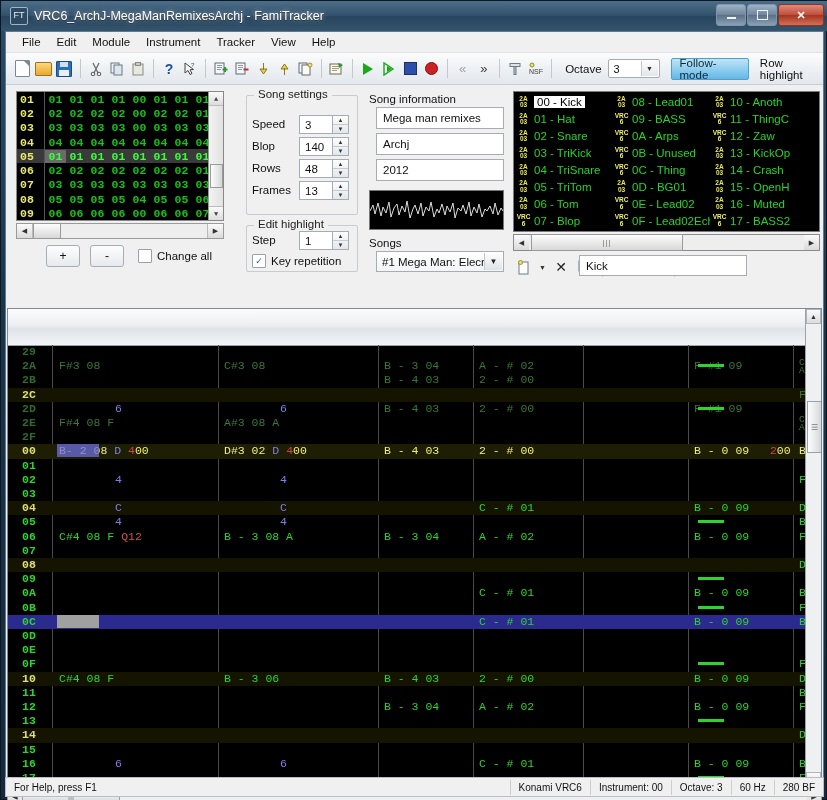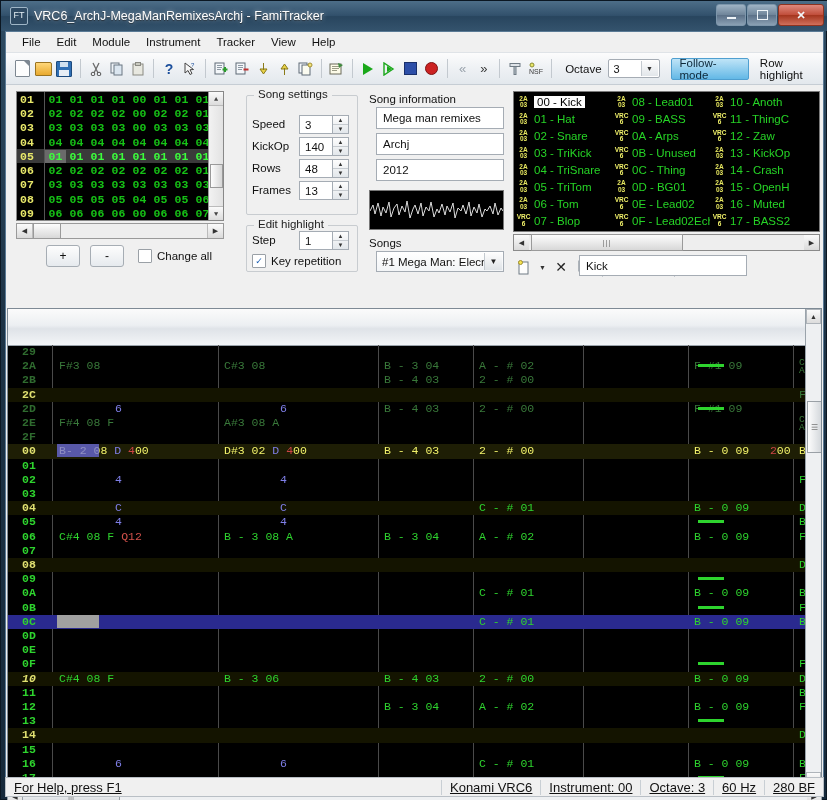--- a/index.html
+++ b/index.html
@@ -224,21 +224,21 @@
   }
   #pathsb .hb{width:14px;height:13px;background:linear-gradient(180deg,#fafafa,#dcdcdc);
     display:flex;align-items:center;justify-content:center;font-size:7px;color:#333;}
   #pathsb .hthumb{width:96px;height:13px;background:linear-gradient(180deg,#fdfdfd,#d4d8dc);
     border:1px solid #9aa0a6;display:flex;align-items:center;justify-content:center;font-size:8px;color:#777;}
 
   
   #status{
     position:absolute;left:4px;bottom:2px;width:819px;height:20px;
     background:#f0f0f0;border:1px solid #b9bfc5;box-sizing:border-box;
-    display:flex;align-items:center;font-size:13px;color:#111;text-decoration:underline;
+    display:flex;align-items:center;font-size:10px;color:#111;
   }
   #status .sp{padding:0 8px;border-left:1px solid #c9cfd4;height:15px;display:flex;align-items:center;}
   #status .sp.first{border-left:none;}
 
   
   .ico{display:inline-block;position:relative;}
   .pg{width:13px;height:15px;background:#fdfdfd;border:1px solid #7d8791;border-radius:1px;}
   .pg:after{content:"";position:absolute;right:0;top:0;border-width:0 5px 5px 0;border-style:solid;
     border-color:transparent #7d8791 transparent transparent;}
   .folder{width:15px;height:12px;background:linear-gradient(180deg,#ffd77a,#e8a92e);border:1px solid #9a7320;border-radius:1px 2px 1px 1px;}
@@ -540,21 +540,21 @@
       <div class="grp" style="left:240px;top:10px;width:110px;height:118px;">
         <div class="cap">Song settings</div>
       </div>
       <div class="lbl" style="left:246px;top:33px;">Speed</div>
       <div class="num" style="left:293px;top:30px;width:34px;">3</div>
       <div class="spin" style="left:327px;top:30px;">
           <div>▲</div>
           <div>▼</div>
         </div>
 
-      <div class="lbl" style="left:246px;top:55px;">KickOp</div>
+      <div class="lbl" style="left:246px;top:55px;">Blop</div>
       <div class="num" style="left:293px;top:52px;width:34px;">140</div>
       <div class="spin" style="left:327px;top:52px;">
           <div>▲</div>
           <div>▼</div>
         </div>
 
       <div class="lbl" style="left:246px;top:77px;">Rows</div>
       <div class="num" style="left:293px;top:74px;width:34px;">48</div>
       <div class="spin" style="left:327px;top:74px;">
           <div>▲</div>
@@ -1179,21 +1179,21 @@
             <div class="cellgrp" style="left: 581px; color: rgb(46, 212, 46);"></div>
             <div class="cellgrp" style="left: 686px; color: rgb(46, 212, 46);"></div>
             <div class="cellgrp" style="left: 791px; color: rgb(46, 212, 46);">F #2</div>
           </div>
           <div class="prow hl1" style="top: 326.6px;">
             <div class="cellgrp" style="left: 686px; color: rgb(29, 74, 29); z-index: -1;">- - -  - -  - - -</div>
             <div class="cellgrp" style="left: 471px; color: rgb(29, 74, 29); z-index: -1;">- - -  - -  - - -</div>
             <div class="cellgrp" style="left: 376px; color: rgb(29, 74, 29); z-index: -1;">- - -  - -  - - -</div>
             <div class="cellgrp" style="left: 216px; color: rgb(29, 74, 29); z-index: -1;">- - -  - -  - - -  - - -</div>
             <div class="cellgrp" style="left: 51px; color: rgb(29, 74, 29); z-index: -1;">- - -  - -  - - -  - - -</div>
-            <div class="rn" style="color: rgb(224, 224, 112); font-style: italic;">10</div>
+            <div class="rn" style="color: rgb(224, 224, 112);">10</div>
             <div class="cellgrp" style="left: 51px; color: rgb(46, 212, 46);">C#4 08 F</div>
             <div class="cellgrp" style="left: 216px; color: rgb(46, 212, 46);">B - 3 06</div>
             <div class="cellgrp" style="left: 376px; color: rgb(46, 212, 46);">B - 4 03</div>
             <div class="cellgrp" style="left: 471px; color: rgb(46, 212, 46);">2 - # 00</div>
             <div class="cellgrp" style="left: 581px; color: rgb(46, 212, 46);"></div>
             <div class="cellgrp" style="left: 686px; color: rgb(46, 212, 46);">B - 0 09</div>
             <div class="cellgrp" style="left: 791px; color: rgb(46, 212, 46);">D#3</div>
           </div>
           <div class="prow" style="top: 340.8px;">
             <div class="cellgrp" style="left: 686px; color: rgb(29, 74, 29); z-index: -1;">- - -  - -  - - -</div>

